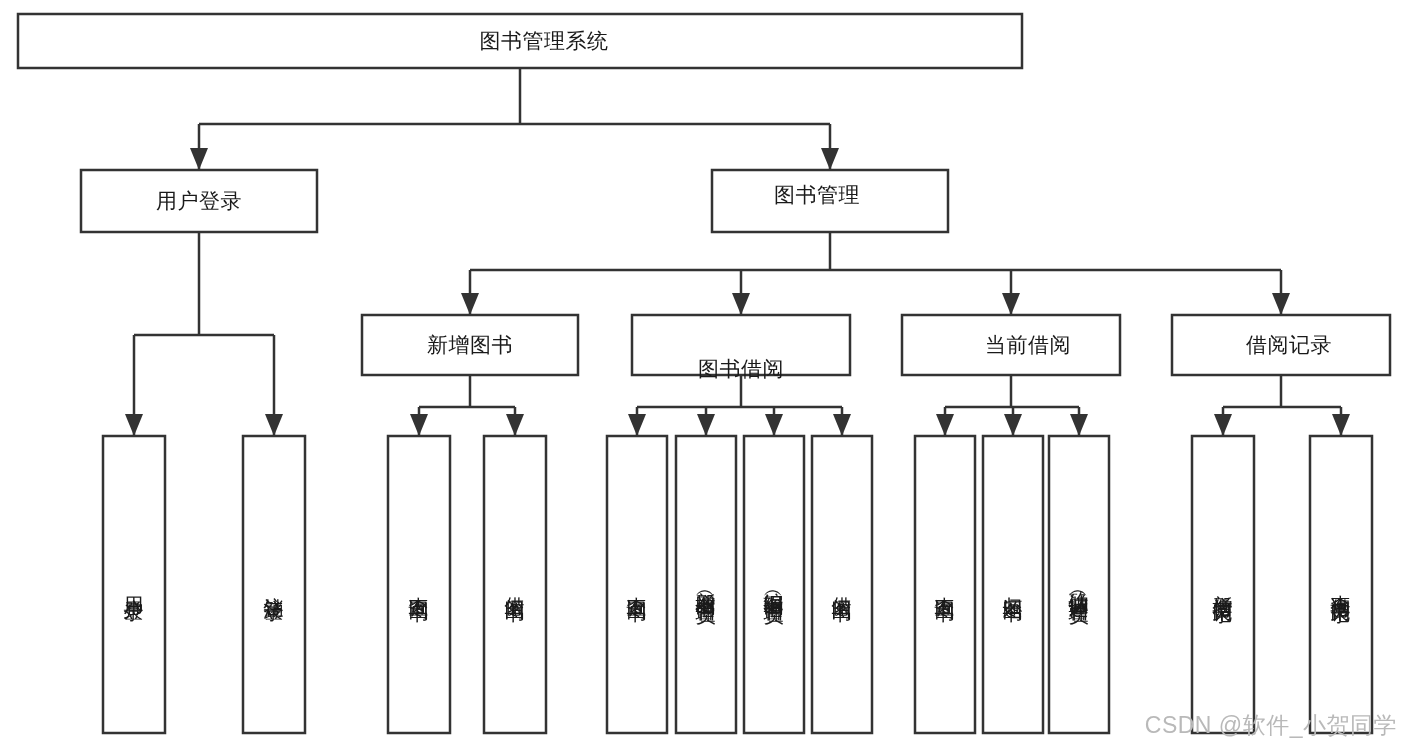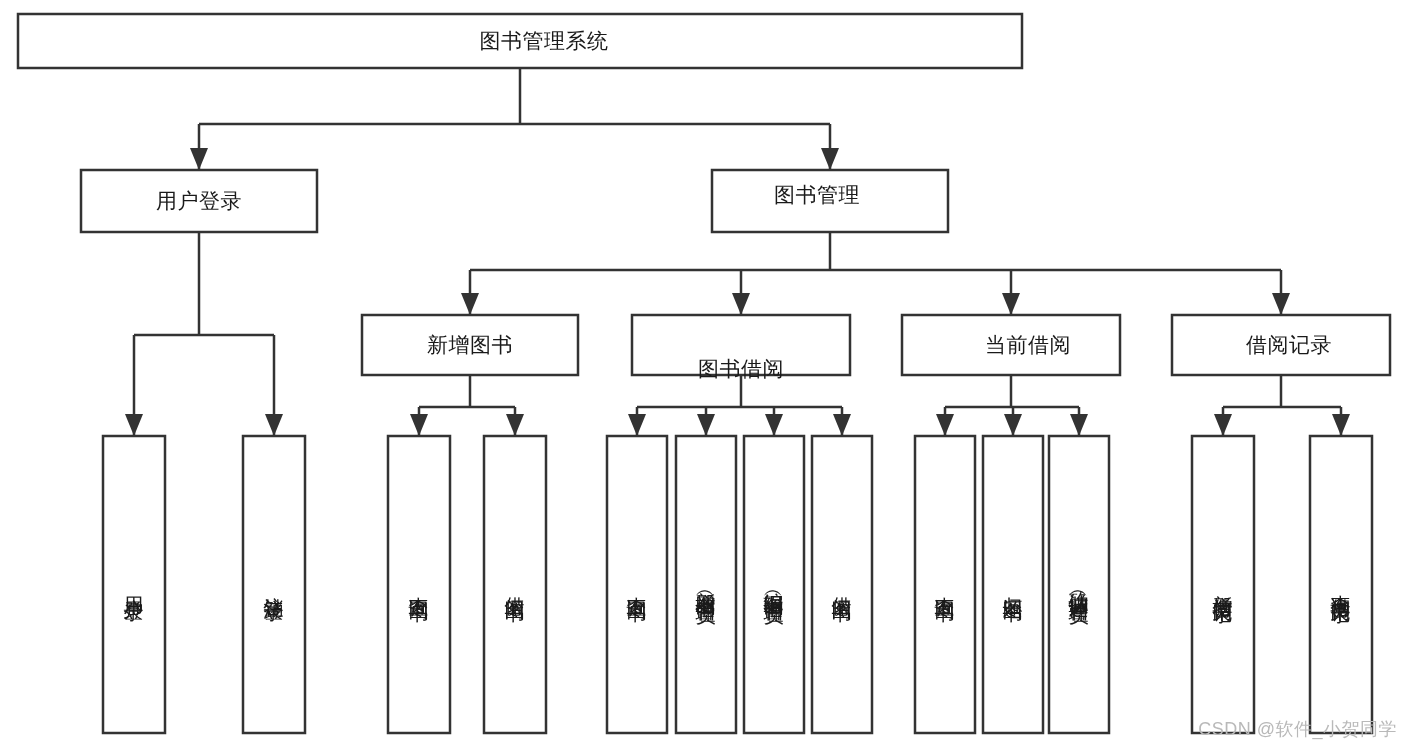--- a/index.html
+++ b/index.html
@@ -60,21 +60,21 @@
     writing-mode: vertical-rl;
     text-orientation: upright;
     letter-spacing: 2px;
     line-height: 1;
     pointer-events: none;
   }
   .watermark {
     position: absolute;
     right: 8px;
     bottom: 6px;
-    font-size: 18px;
+    font-size: 23px;
     color: #b9b9b9;
     letter-spacing: 0.5px;
     white-space: nowrap;
   }
 </style>
 </head>
 <body>
 
 <div id="diagram-root">
 

